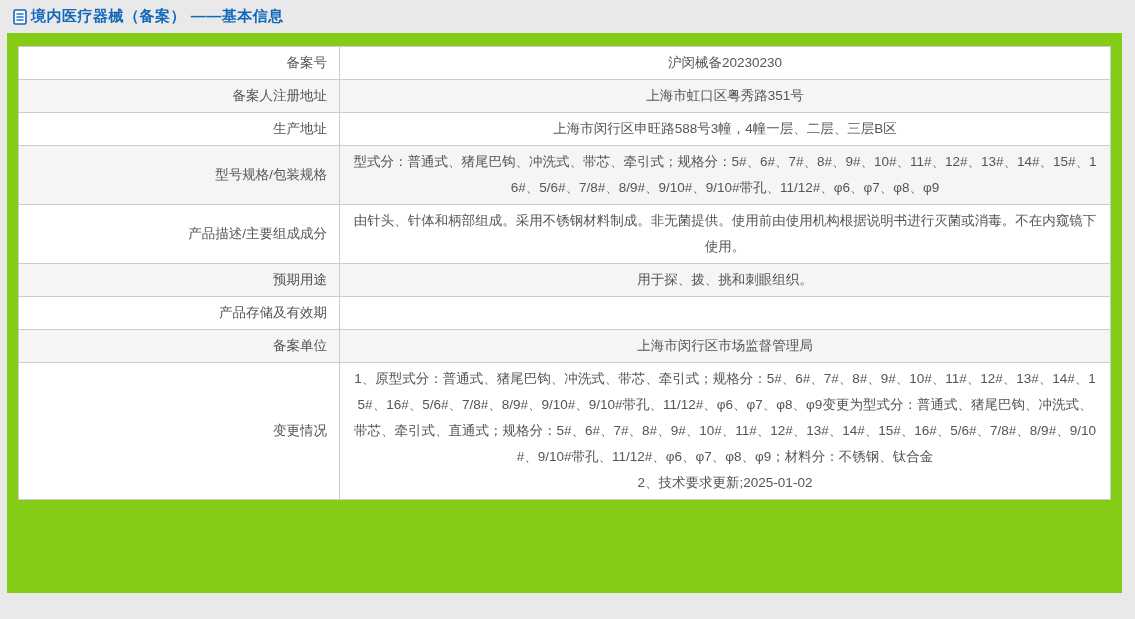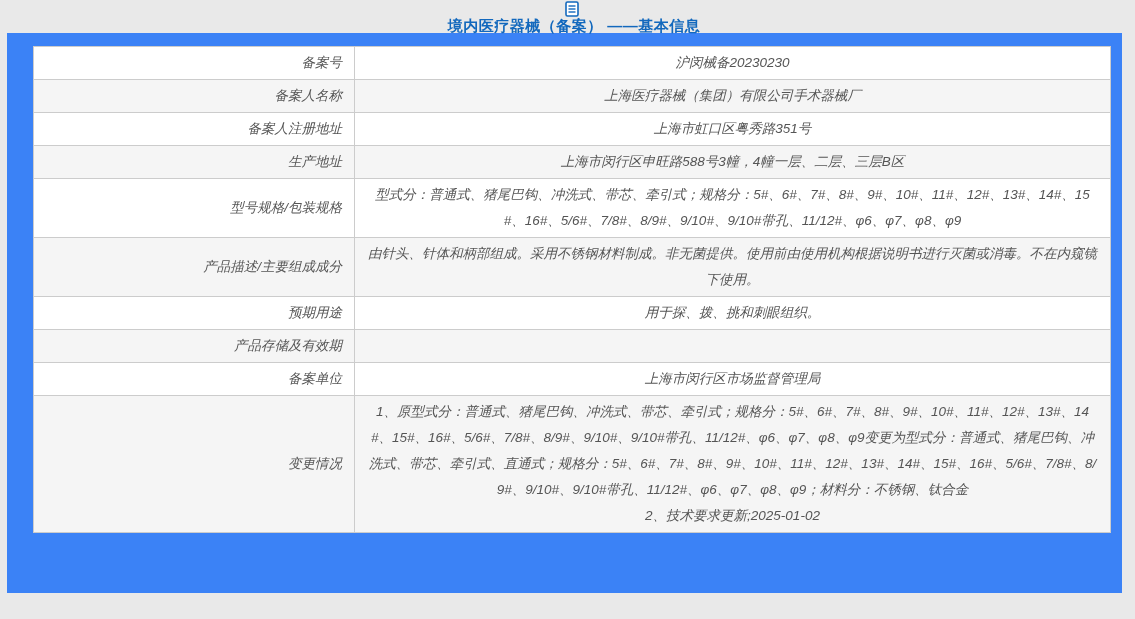--- a/index.html
+++ b/index.html
@@ -13,40 +13,38 @@
     height: 619px;
     background: #e9e9e9;
     overflow: hidden;
     position: relative;
   }
   .header {
     height: 33px;
     display: flex;
     align-items: center;
     padding-left: 13px;
-    flex-direction: column;
   }
   .doc-icon {
     display: inline-flex;
     margin-right: 4px;
     margin-top: 1px;
   }
   .title {
     color: #1268bd;
     font-weight: bold;
     font-size: 15px;
     letter-spacing: 0.5px;
   }
   .panel {
-    background: #3b82f6;
+    background: #84cc16;
     margin: 0 13px 0 7px;
-    padding: 13px 11px 6px 26px;
+    padding: 13px 11px 6px 11px;
     height: 560px;
     box-sizing: border-box;
-    font-style: italic;
   }
   table.info-table {
     border-collapse: collapse;
     width: 100%;
     table-layout: fixed;
   }
   table.info-table td {
     border: 1px solid #cccccc;
     font-size: 13.5px;
     color: #555555;
@@ -91,24 +89,20 @@
   </div>
 
   <div class="panel">
     <table class="info-table">
       <tbody>
         <tr>
           <td class="label">备案号</td>
           <td class="value">沪闵械备20230230</td>
         </tr>
         <tr>
-          <td class="label">备案人名称</td>
-          <td class="value">上海医疗器械（集团）有限公司手术器械厂</td>
-        </tr>
-        <tr>
           <td class="label">备案人注册地址</td>
           <td class="value">上海市虹口区粤秀路351号</td>
         </tr>
         <tr>
           <td class="label">生产地址</td>
           <td class="value">上海市闵行区申旺路588号3幢，4幢一层、二层、三层B区</td>
         </tr>
         <tr>
           <td class="label">型号规格/包装规格</td>
           <td class="value">型式分：普通式、猪尾巴钩、冲洗式、带芯、牵引式；规格分：5#、6#、7#、8#、9#、10#、11#、12#、13#、14#、15#、16#、5/6#、7/8#、8/9#、9/10#、9/10#带孔、11/12#、φ6、φ7、φ8、φ9</td>

